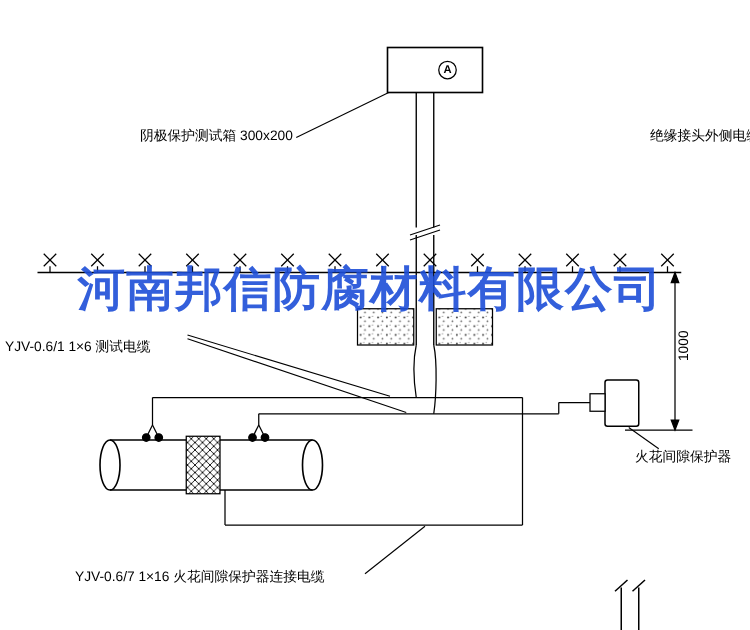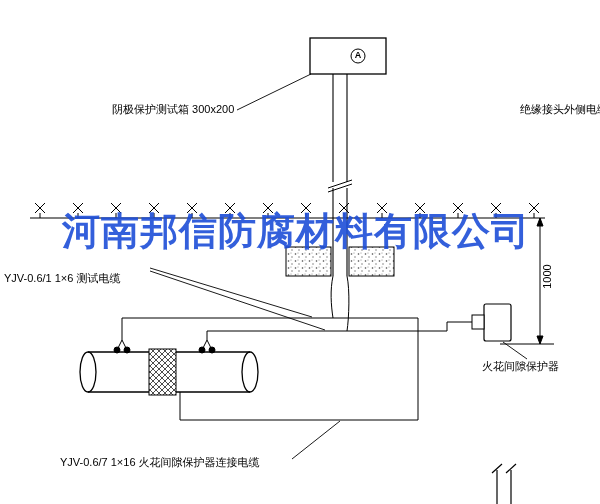--- a/index.html
+++ b/index.html
@@ -183,17 +183,17 @@
 <div id="watermark">河南邦信防腐材料有限公司</div>
 
 <div class="label z" style="left:112px;top:103px;">阴极保护测试箱 300x200</div>
 
 <div class="label z" style="left:520px;top:103px;">绝缘接头外侧电缆</div>
 
 <div class="label z" style="left:4px;top:272px;">YJV-0.6/1  1×6  测试电缆</div>
 
 <div class="label z" style="left:60px;top:456px;">YJV-0.6/7  1×16  火花间隙保护器连接电缆</div>
 
-<div class="label z" style="left:482px;top:360px;">火花间隙保护器</div>
+<div class="label z" style="left:508px;top:360px;">火花间隙保护器</div>
 
 <div class="label z" id="dim-1000">1000</div>
 
 <div class="label z" id="ammeter-a">A</div>
 
 </body></html>

